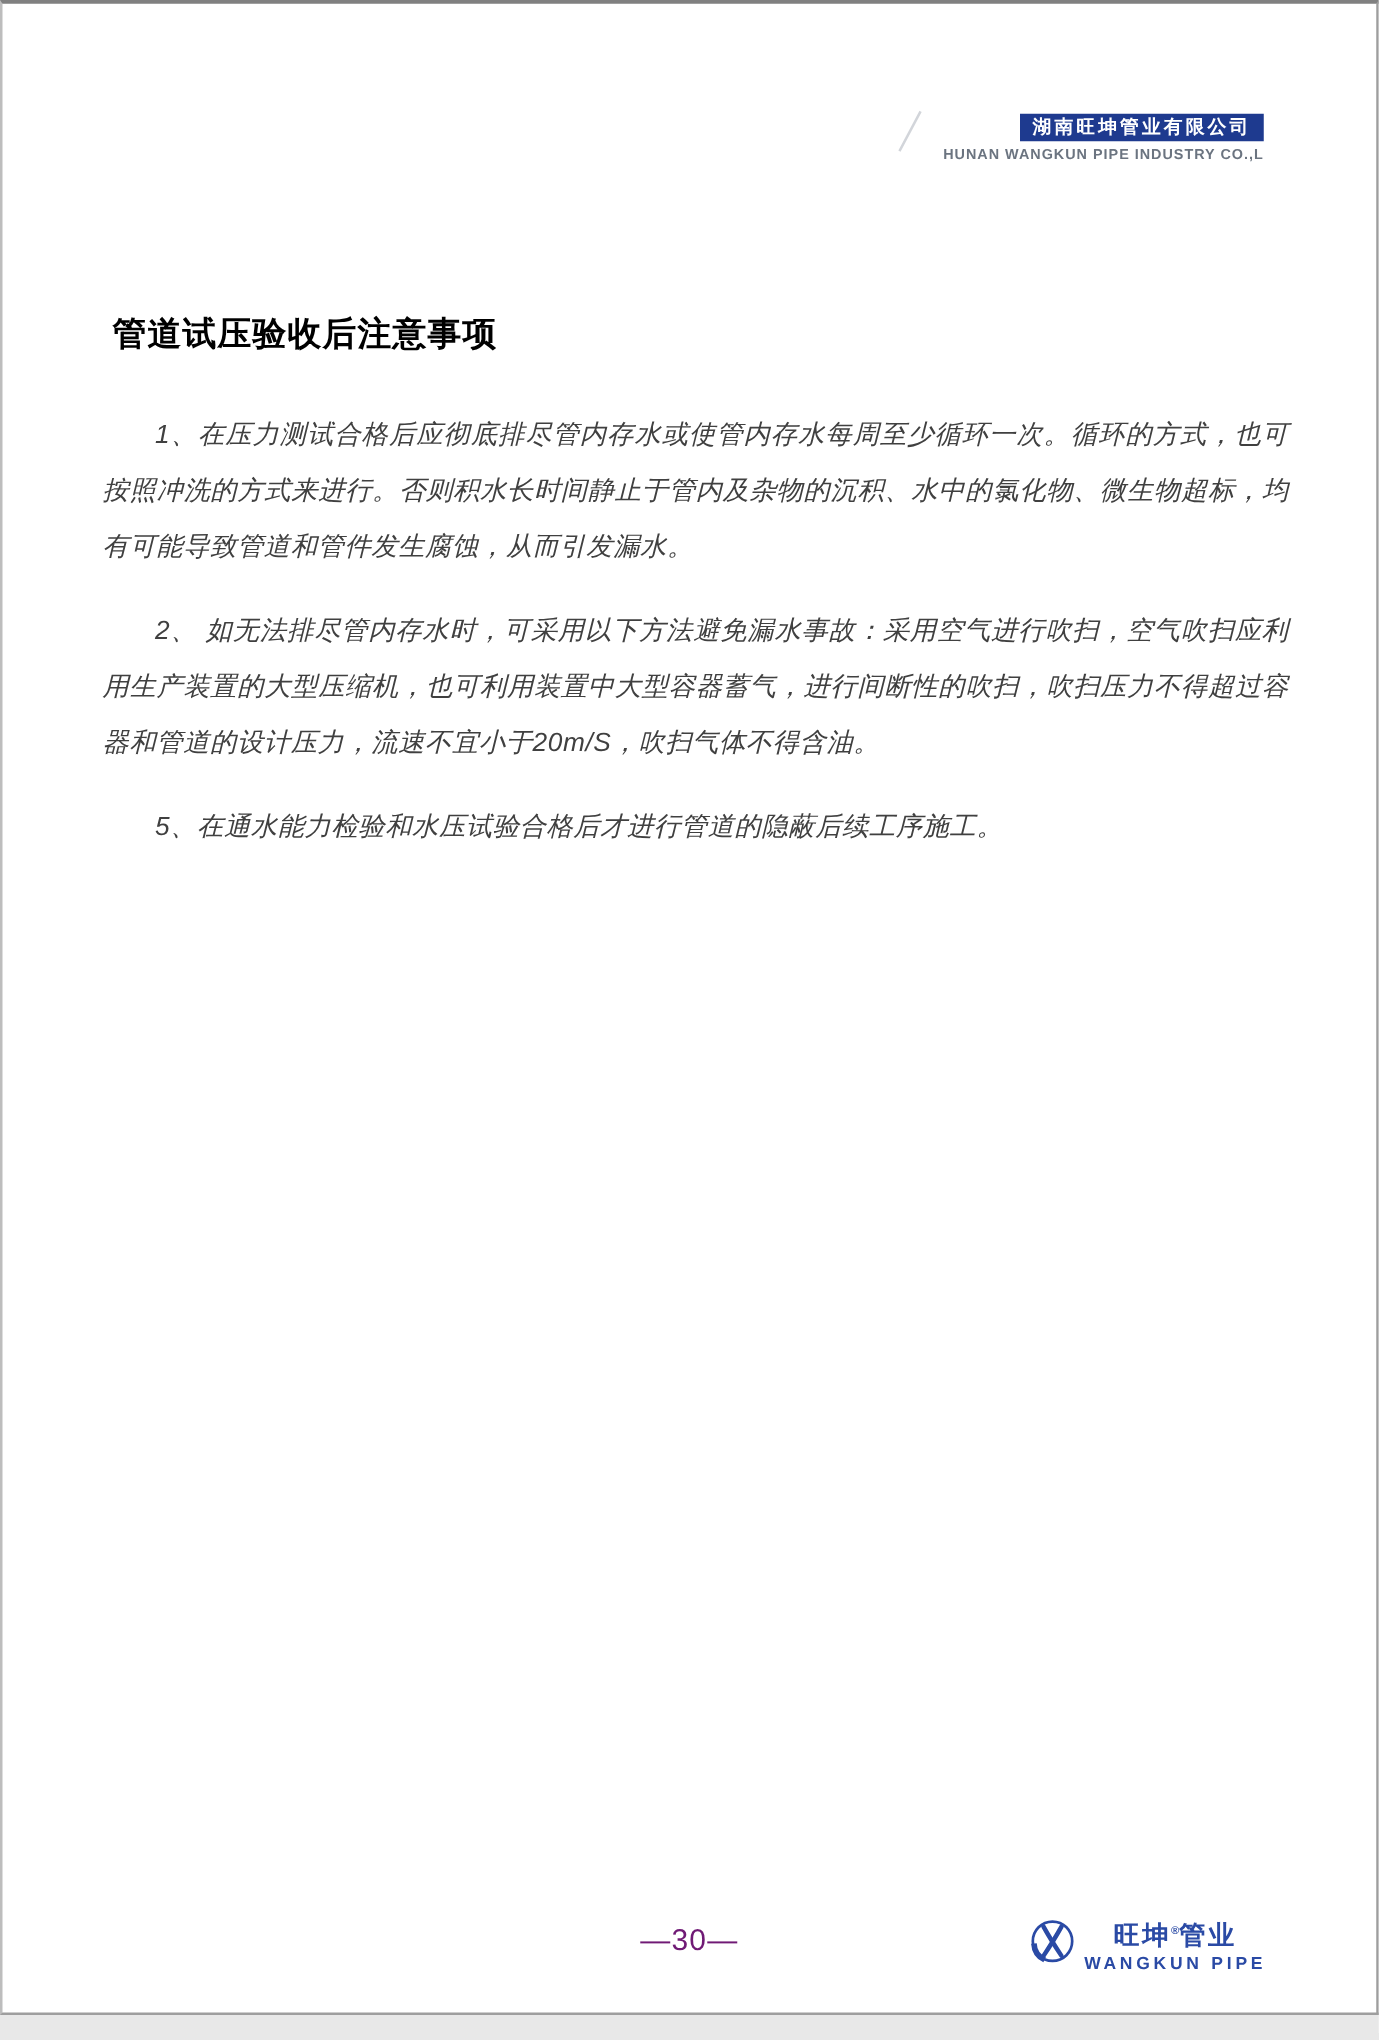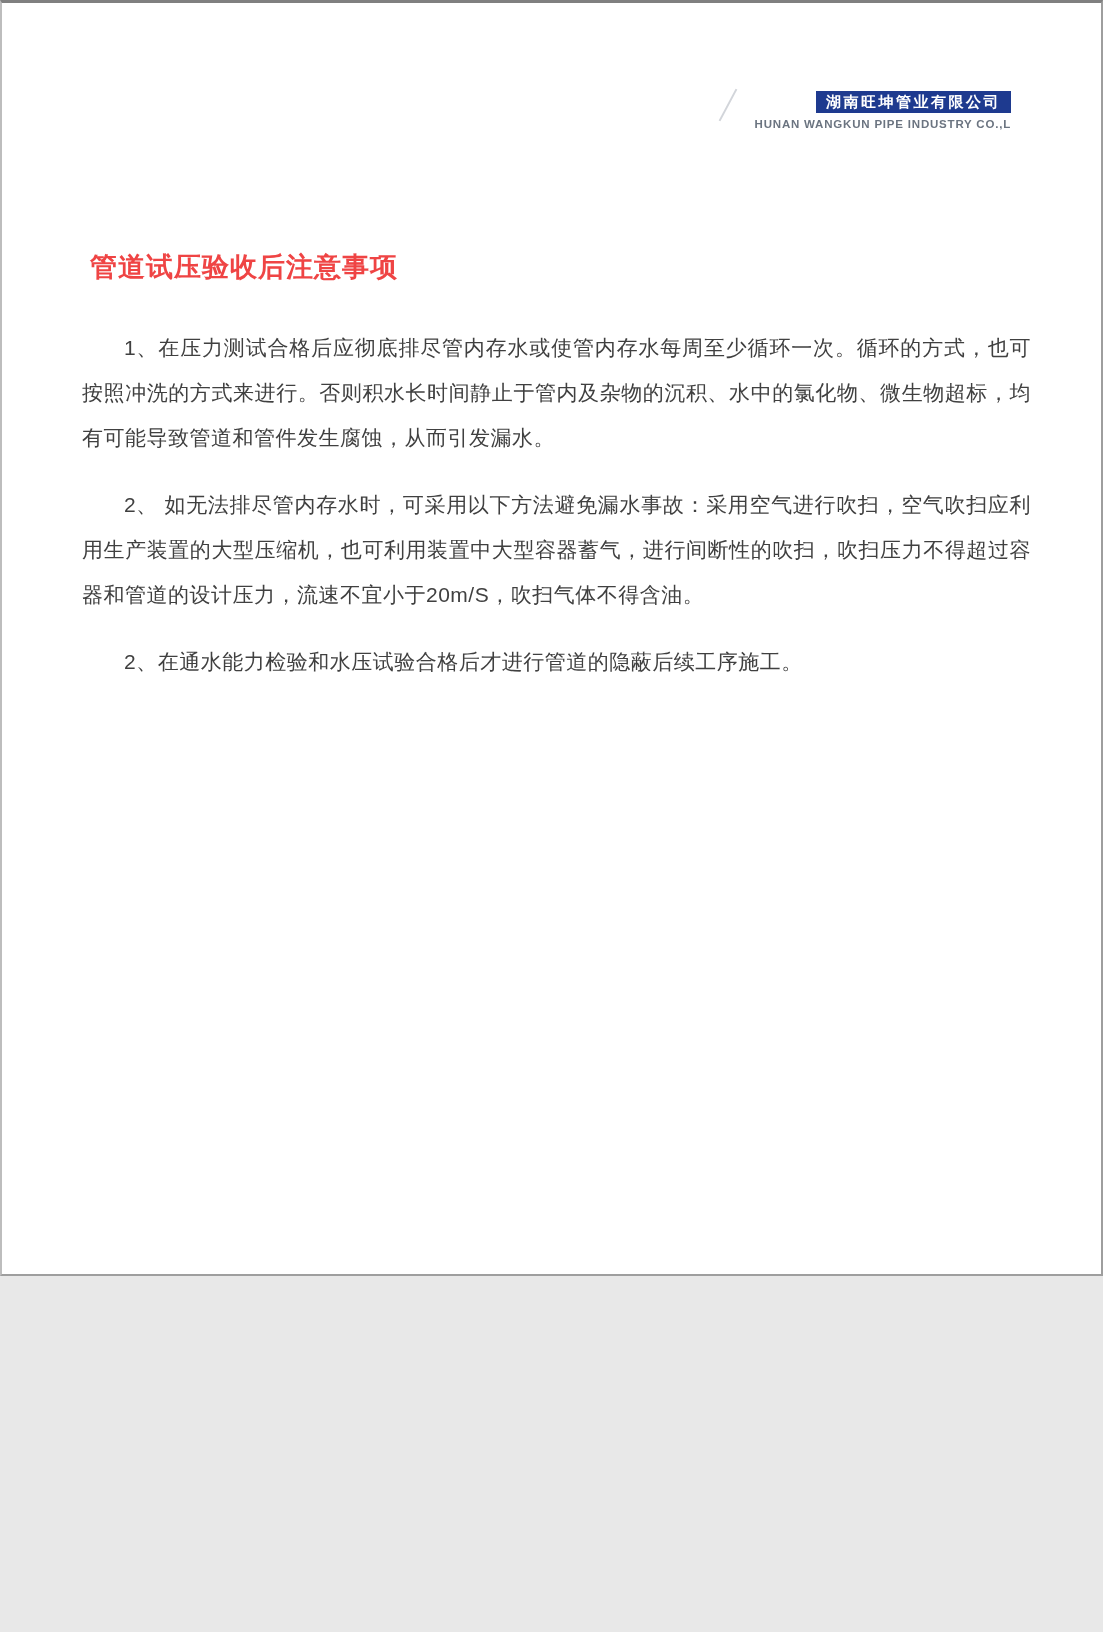--- a/index.html
+++ b/index.html
@@ -1,20 +1,20 @@
 <!DOCTYPE html>
 <html><head>
 <meta charset="utf-8">
 <style>
   html, body { margin: 0; padding: 0; background: #e8e8e8; }
   * { box-sizing: border-box; }
   .page {
     position: relative;
     width: 1103px;
-    height: 1276px;
+    height: 1612px;
     margin: 0 auto;
     background: #ffffff;
     border-top: 3px solid #808080;
     border-left: 2px solid #bdbdbd;
     border-right: 2px solid #9e9e9e;
     border-bottom: 2px solid #9e9e9e;
     font-family: "Liberation Sans", "DejaVu Sans", sans-serif;
     overflow: hidden;
   }
 
@@ -56,28 +56,29 @@
   }
 
   
   .doc-title {
     position: absolute;
     left: 88px;
     top: 246px;
     margin: 0;
     font-size: 27px;
     font-weight: bold;
-    color: #ef4444;
+    color: #000000;
     letter-spacing: 1px;
   }
   .doc-content {
     position: absolute;
     left: 80px;
     right: 70px;
     top: 322px;
+    font-style: italic;
   }
   .doc-content p {
     margin: 0 0 22px 0;
     font-size: 21px;
     color: #404040;
     line-height: 45px;
     text-align: justify;
     text-indent: 2em;
     letter-spacing: 0.5px;
   }
@@ -134,21 +135,21 @@
     <div class="diag-accent"></div>
     <div class="company-badge" style="background-color: rgb(30, 58, 143); color: rgb(255, 255, 255);">湖南旺坤管业有限公司</div>
     <div class="company-en" style="color: rgb(107, 116, 128); text-align: right;">HUNAN WANGKUN PIPE INDUSTRY CO.,L</div>
   </div>
 
   <h1 class="doc-title">管道试压验收后注意事项</h1>
 
   <div class="doc-content">
     <p>1、在压力测试合格后应彻底排尽管内存水或使管内存水每周至少循环一次。循环的方式，也可按照冲洗的方式来进行。否则积水长时间静止于管内及杂物的沉积、水中的氯化物、微生物超标，均有可能导致管道和管件发生腐蚀，从而引发漏水。</p>
     <p>2、 如无法排尽管内存水时，可采用以下方法避免漏水事故：采用空气进行吹扫，空气吹扫应利用生产装置的大型压缩机，也可利用装置中大型容器蓄气，进行间断性的吹扫，吹扫压力不得超过容器和管道的设计压力，流速不宜小于20m/S，吹扫气体不得含油。</p>
-    <p>2、在通水能力检验和水压试验合格后才进行管道的隐蔽后续工序施工。</p>
+    <p>5、在通水能力检验和水压试验合格后才进行管道的隐蔽后续工序施工。</p>
   </div>
 
   <div class="page-number">—30—</div>
 
   <div class="footer-logo">
     <span>
       <svg width="36" height="36" viewBox="0 0 40 40">
         <circle cx="20" cy="20" r="17.5" fill="#ffffff" stroke="#2a4aa5" stroke-width="2.4"></circle>
         <path d="M12 7 C17 16 22 24 28 33" stroke="#2a4aa5" stroke-width="4" fill="none" stroke-linecap="round"></path>
         <path d="M28 7 C23 16 18 24 12 33" stroke="#2a4aa5" stroke-width="4" fill="none" stroke-linecap="round"></path>

